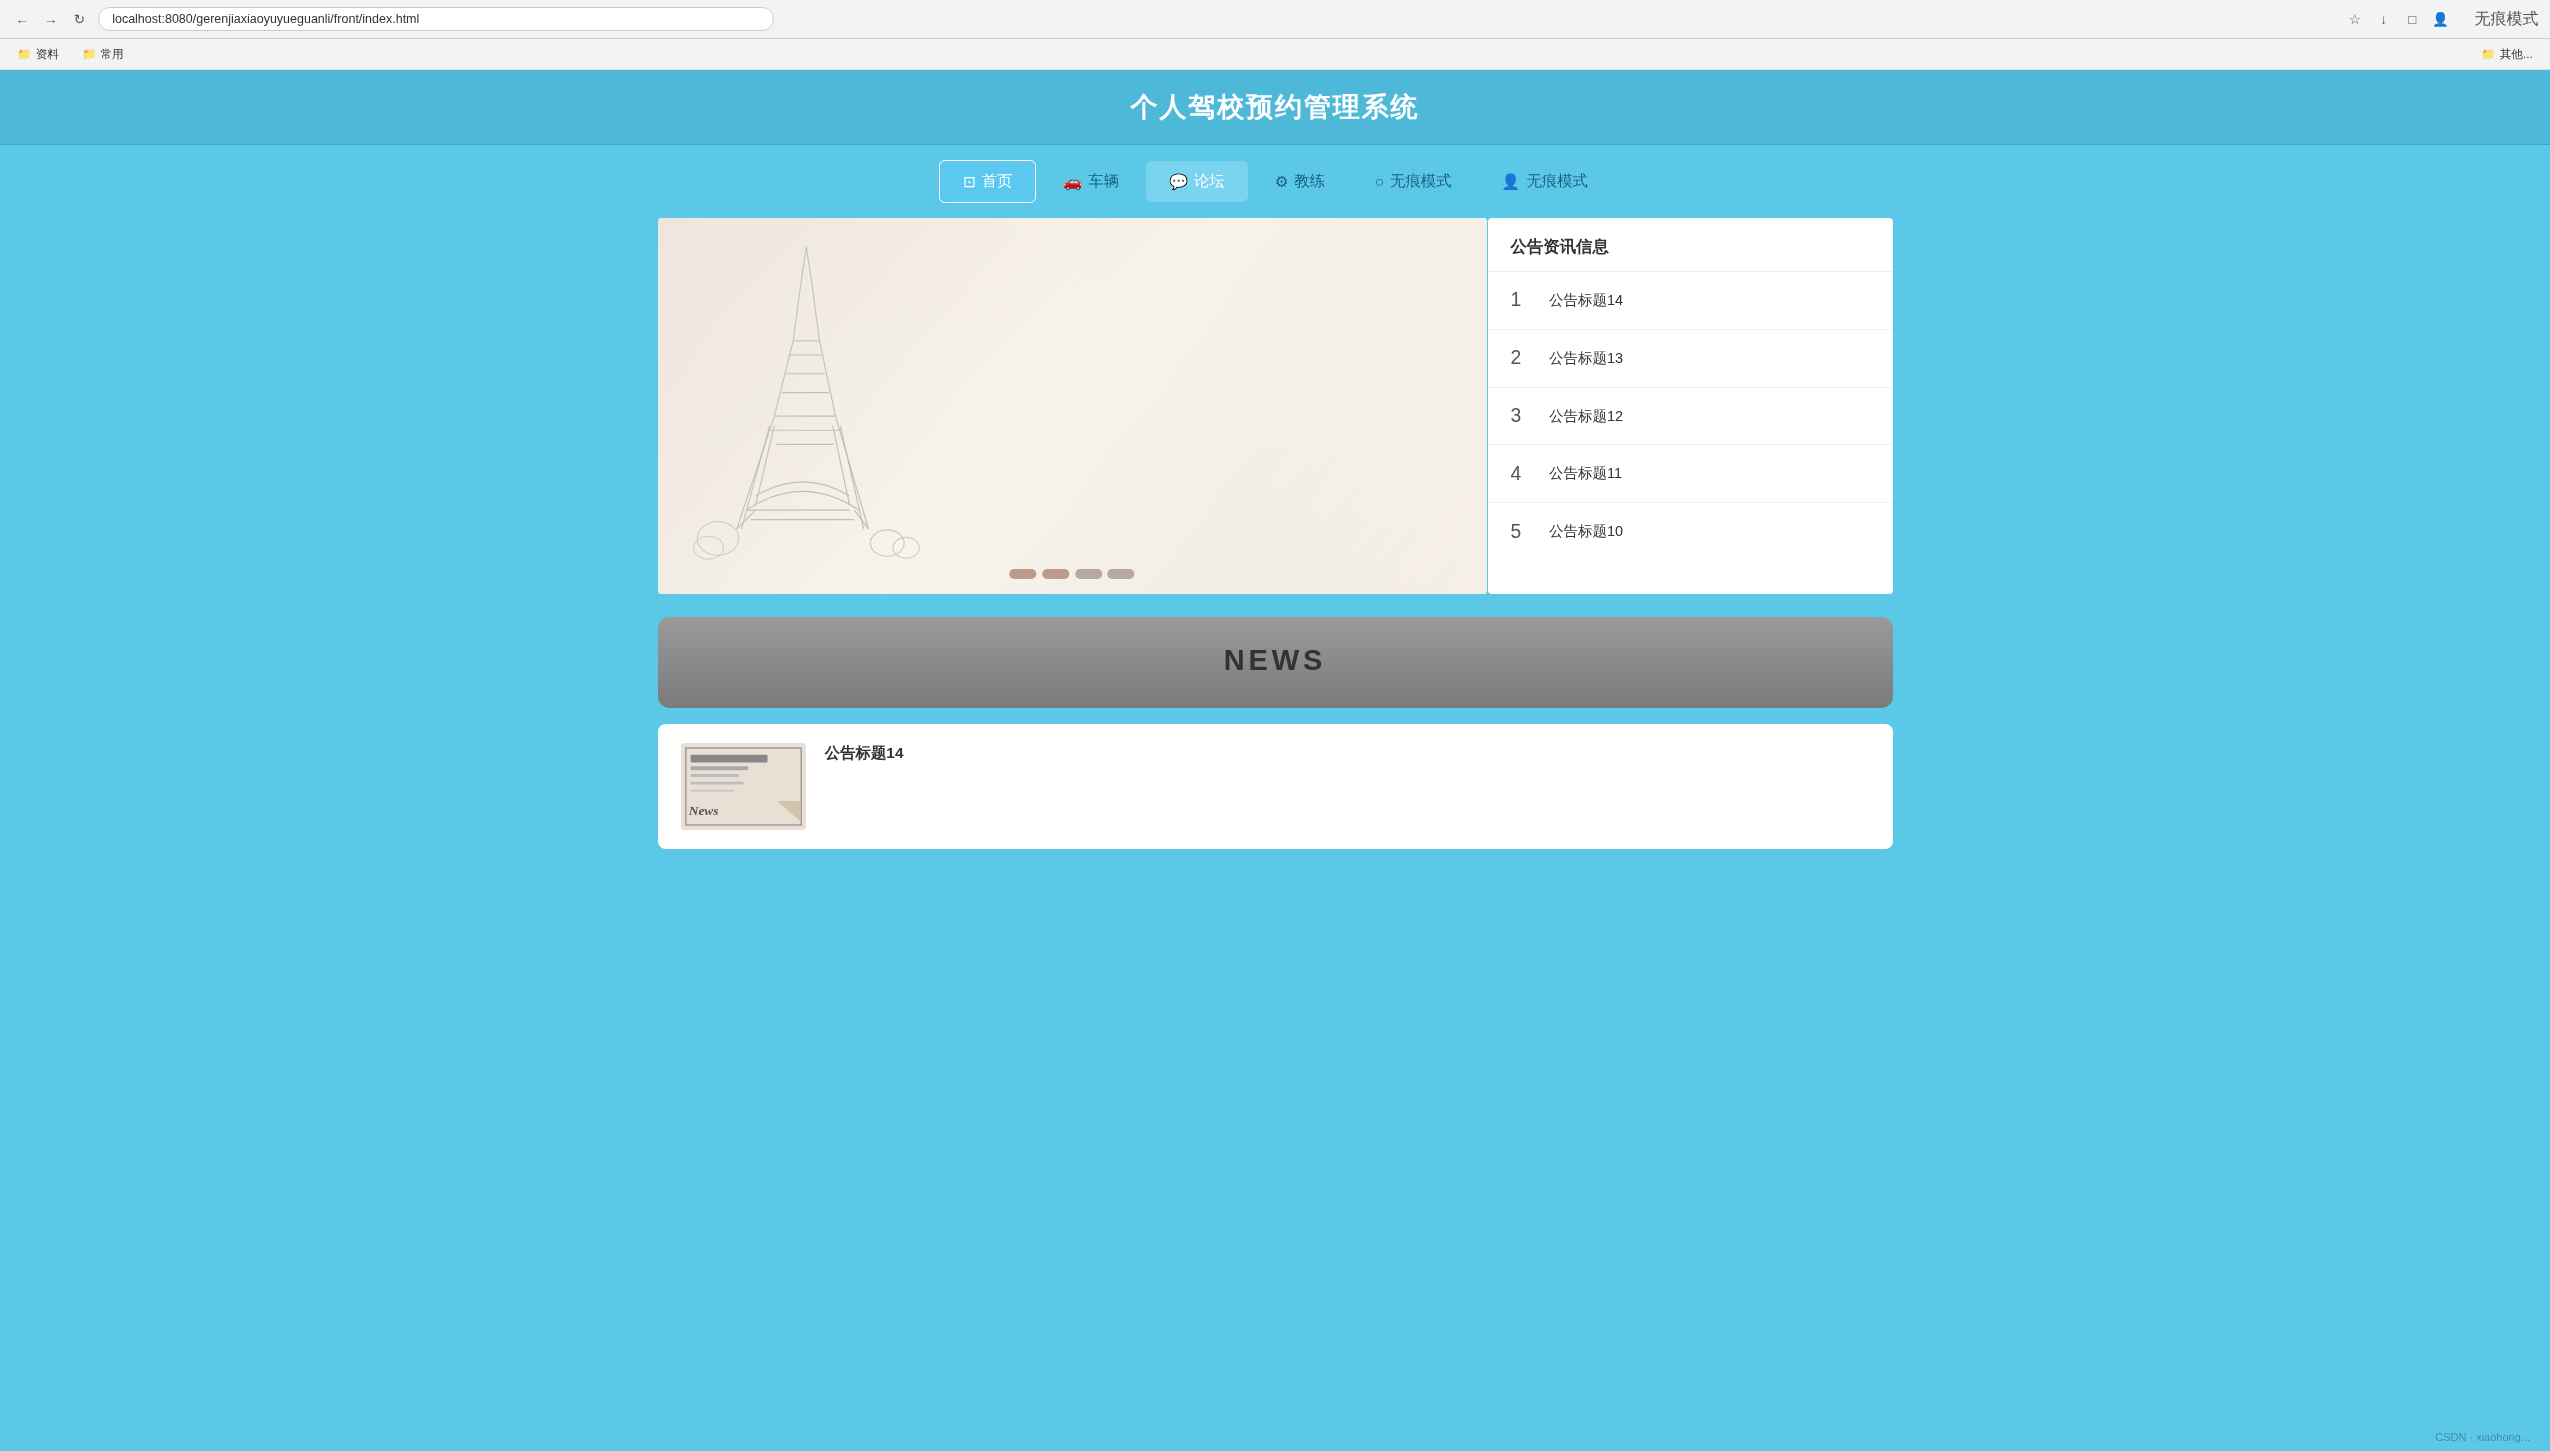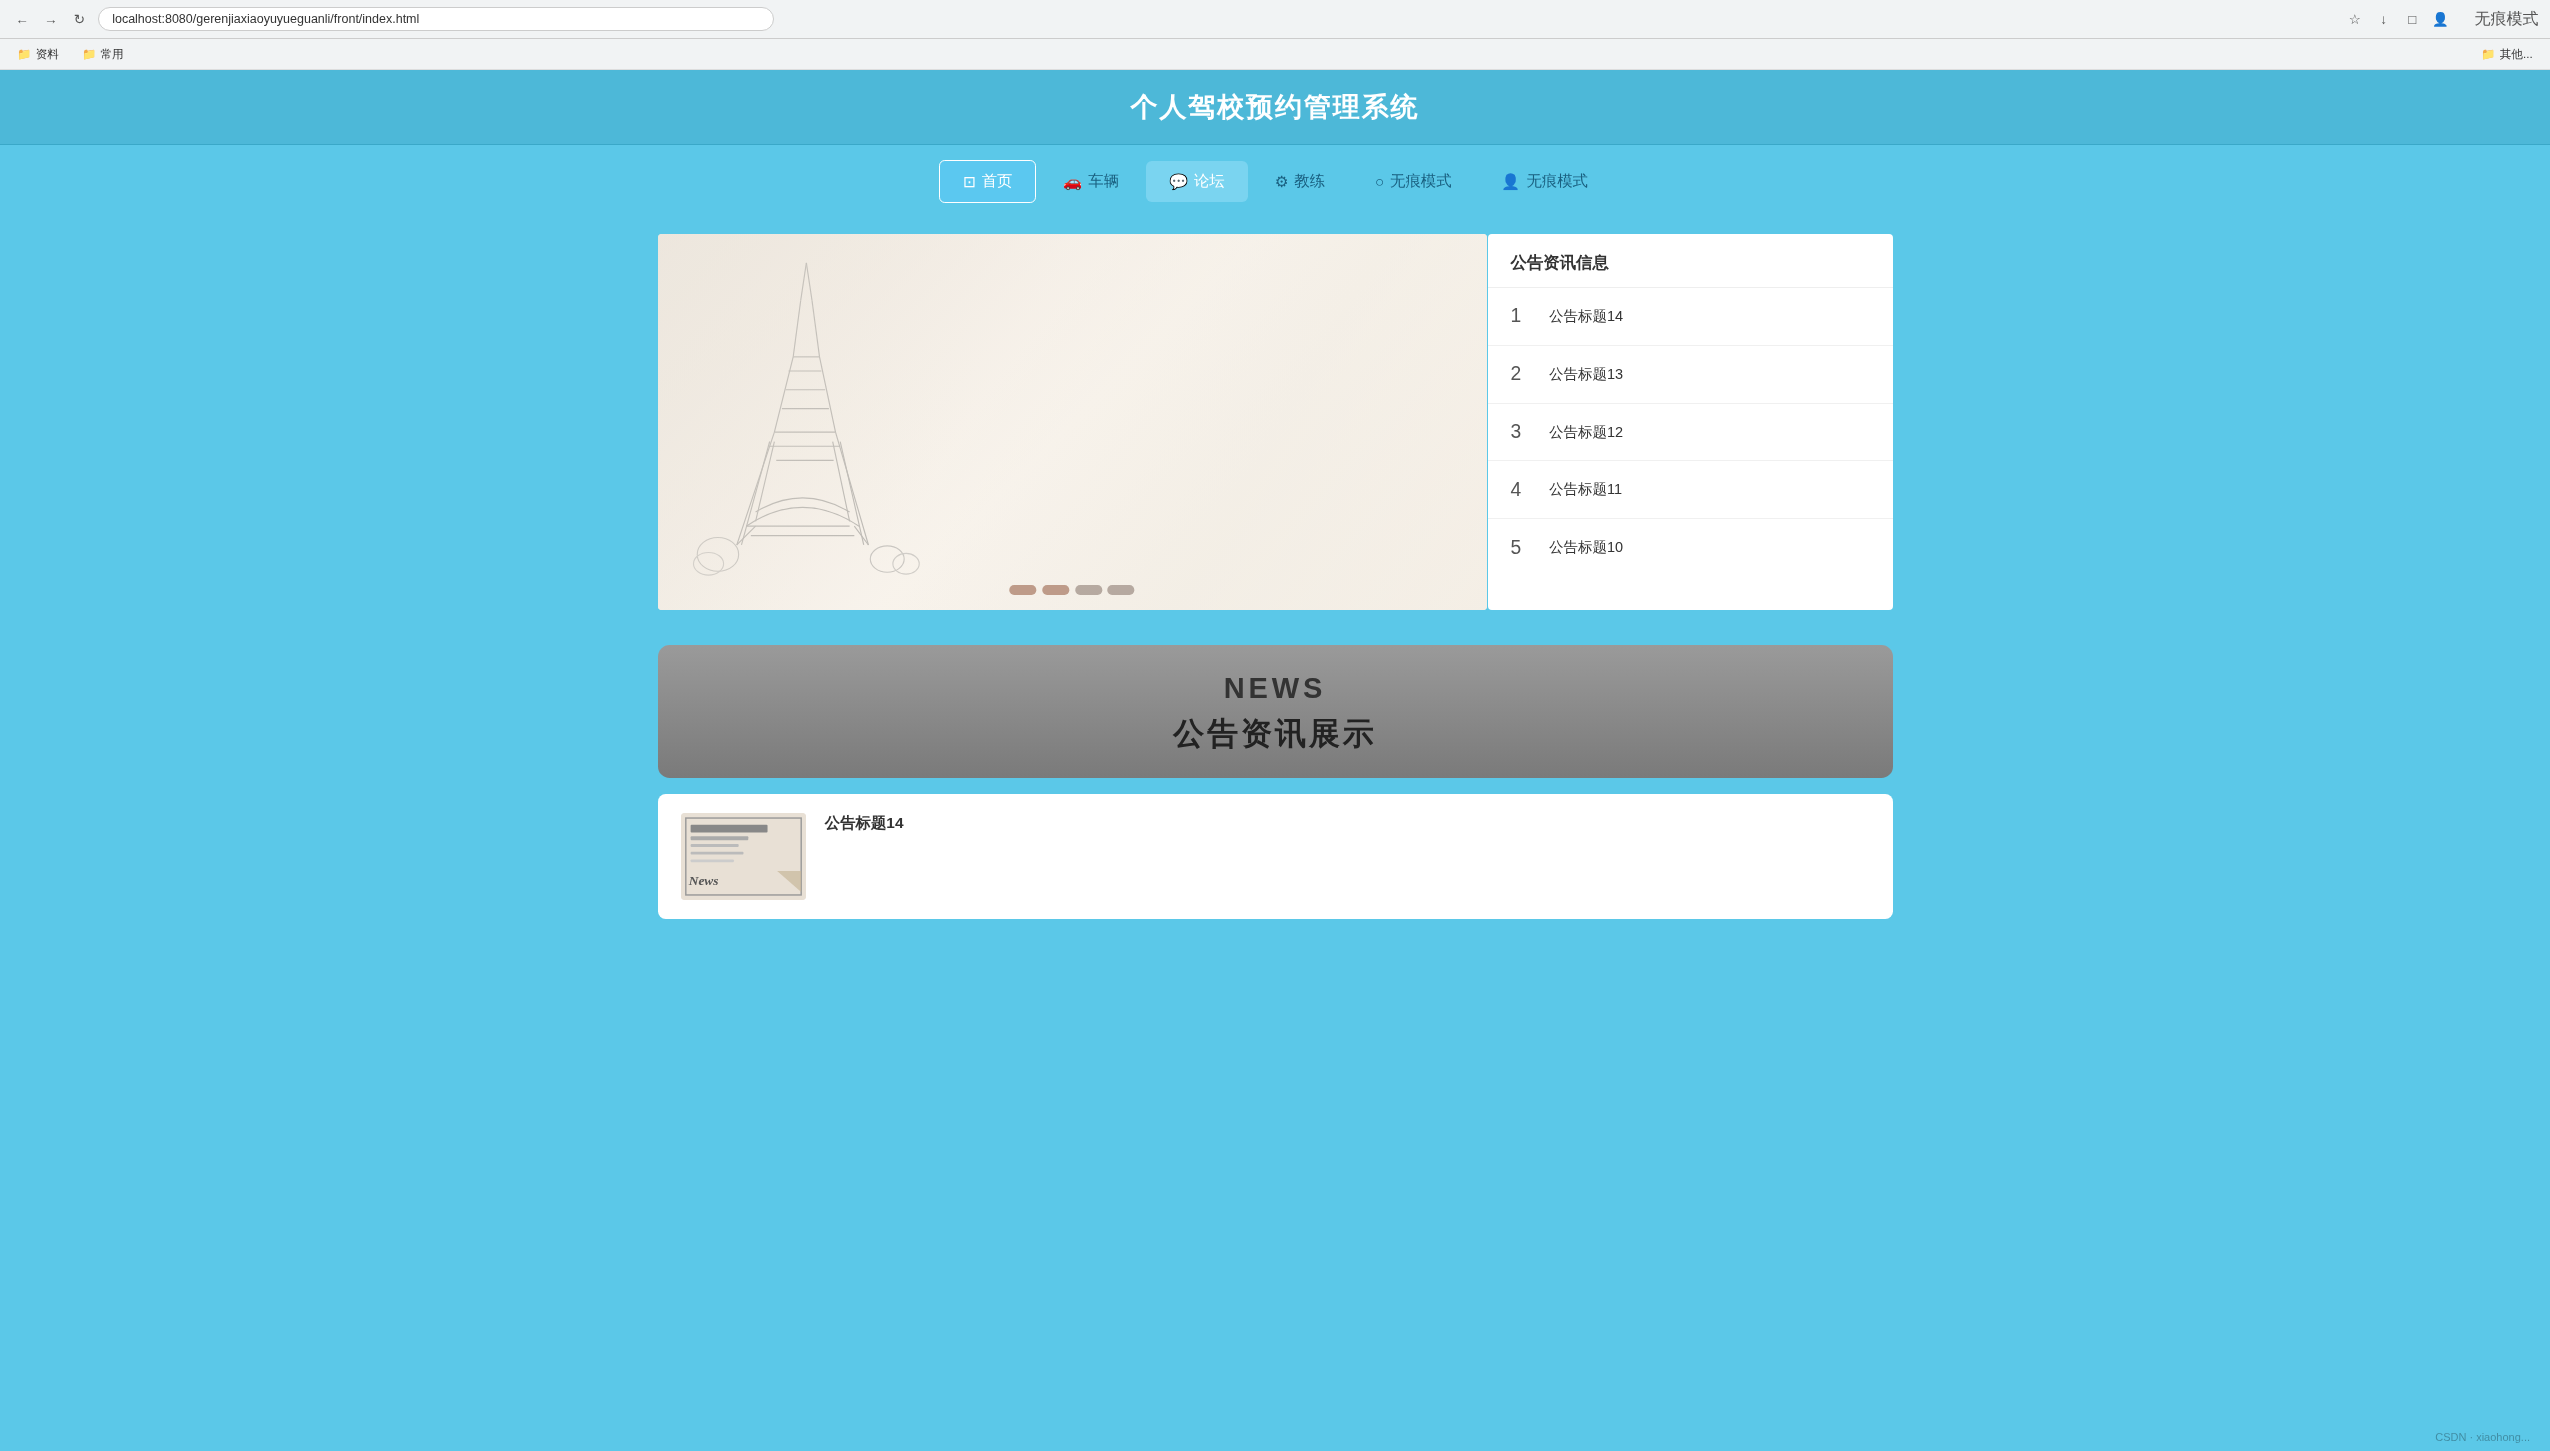--- a/index.html
+++ b/index.html
@@ -120,21 +120,21 @@
       background: #7ad4f0;
       color: white;
     }
 
     
     .main-content {
       display: flex;
       gap: 1px;
       padding: 0 58px 19.3px 58px;
       max-width: 1351px;
-      margin: 16px auto;
+      margin: 0 auto;
       align-items: flex-end;
     }
 
     
     .carousel-container {
       flex: 1;
       position: relative;
       background: #f0ede8;
       border-radius: 3.9px;
       overflow: hidden;
@@ -432,21 +432,20 @@
           <span class="ann-title">公告标题10</span>
         </li>
       </ul>
     </div>
 
   </div>
 
   <div class="news-section">
     <div class="news-banner">
       <div class="news-en">NEWS</div>
-      <div class="news-zh">公告资讯展示</div>
     </div>
 
     <div class="news-card-container">
       <div class="news-thumbnail">
 
         <svg viewBox="0 0 130 90" xmlns="http://www.w3.org/2000/svg">
           <rect width="130" height="90" fill="#e8e0d5"></rect>
           <rect x="5" y="5" width="120" height="80" fill="none" stroke="#999" stroke-width="1.5"></rect>
 
           <rect x="10" y="12" width="80" height="8" fill="#888" rx="1"></rect>

